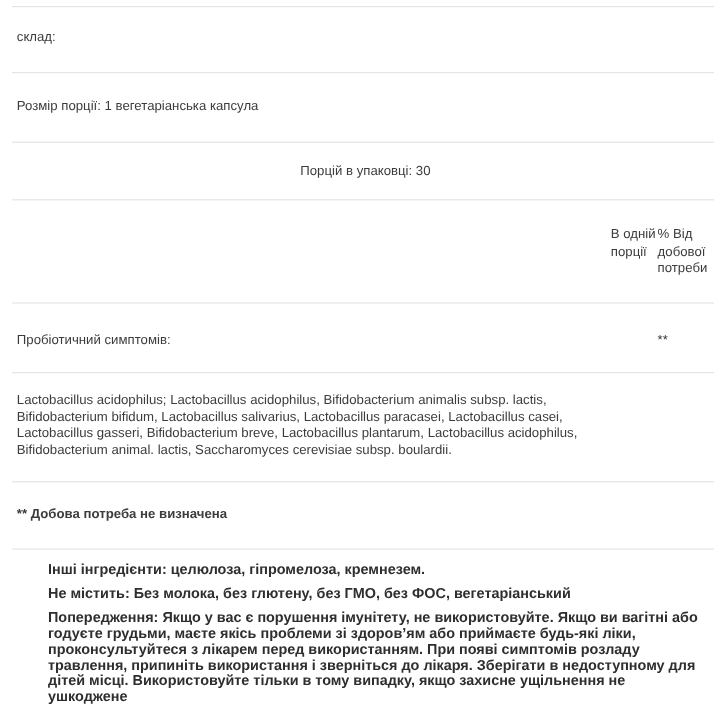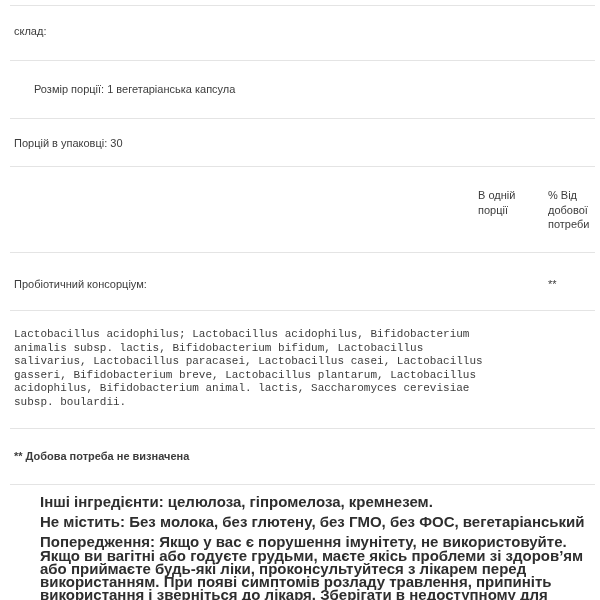--- a/index.html
+++ b/index.html
@@ -8,31 +8,31 @@
   html,body{margin:0;padding:0;background:var(--background);}
   body{width:600px;height:600px;overflow:hidden;
        font-family:"Liberation Sans","DejaVu Sans",sans-serif;
        color:var(--text);font-size:11px;}
   .sheet{width:600px;height:600px;padding-top:5px;box-sizing:border-box;}
   .rule{height:1px;background:var(--divider);margin:0 5px 0 10px;}
   .row{display:flex;align-items:flex-start;box-sizing:border-box;
        padding-left:14px;padding-right:5px;}
   .row .label-col{flex:1 1 auto;min-width:0;}
   .row .col1{width:39px;flex:0 0 39px;line-height:14.5px;}
-  .row .col2{width:47px;flex:0 0 47px;line-height:14.5px;margin-left:31px;}
+  .row .col2{width:47px;flex:0 0 47px;line-height:14.5px;}
   .r-composition{padding-top:19px;padding-bottom:23px;}
-  .r-serving{padding-top:22px;padding-bottom:23px;margin-left:20px;}
-  .r-servings-count{padding-top:18px;padding-bottom:17px;}
+  .r-serving{padding-top:22px;padding-bottom:23px;}
+  .r-servings-count{padding-top:18px;padding-bottom:17px;text-align:center;}
   .r-headers{padding-top:21px;padding-bottom:20px;justify-content:flex-end;}
   .r-nutrient{padding-top:24px;padding-bottom:19px;align-items:center;}
-  .r-strains{padding-top:17px;padding-bottom:19px;font-family:Liberation Mono, monospace;}
+  .r-strains{padding-top:17px;padding-bottom:19px;}
   .r-strains p{margin:0;max-width:480px;line-height:13.5px;}
   .r-note{padding-top:21px;padding-bottom:22px;font-weight:bold;}
   .bottom{padding:10px 14px 0 14px;}
-  .bottom p{margin:0 0 7px 0;font-weight:bold;font-size:15px;line-height:13.2px;
+  .bottom p{margin:0 0 7px 0;font-weight:bold;font-size:12px;line-height:13.2px;
             color:var(--bold-text);letter-spacing:0;padding-left:26px;}
 </style>
 </head>
 <body>
 
 <div class="sheet">
 
   <div class="rule"></div>
 
   <div class="row r-composition">
@@ -55,21 +55,21 @@
 
   <div class="row r-headers">
     <span class="label-col"></span>
     <span class="col1">В одній порції</span>
     <span class="col2">% Від добової потреби</span>
   </div>
 
   <div class="rule"></div>
 
   <div class="row r-nutrient">
-    <span class="label-col">Пробіотичний консорціум:</span>
+    <span class="label-col">Пробіотичний симптомів:</span>
     <span class="col2">**</span>
   </div>
 
   <div class="rule"></div>
 
   <div class="row r-strains">
     <p>Lactobacillus acidophilus; Lactobacillus acidophilus, Bifidobacterium animalis subsp. lactis, Bifidobacterium bifidum, Lactobacillus salivarius, Lactobacillus paracasei, Lactobacillus casei, Lactobacillus gasseri, Bifidobacterium breve, Lactobacillus plantarum, Lactobacillus acidophilus, Bifidobacterium animal. lactis, Saccharomyces cerevisiae subsp. boulardii.</p>
   </div>
 
   <div class="rule"></div>

